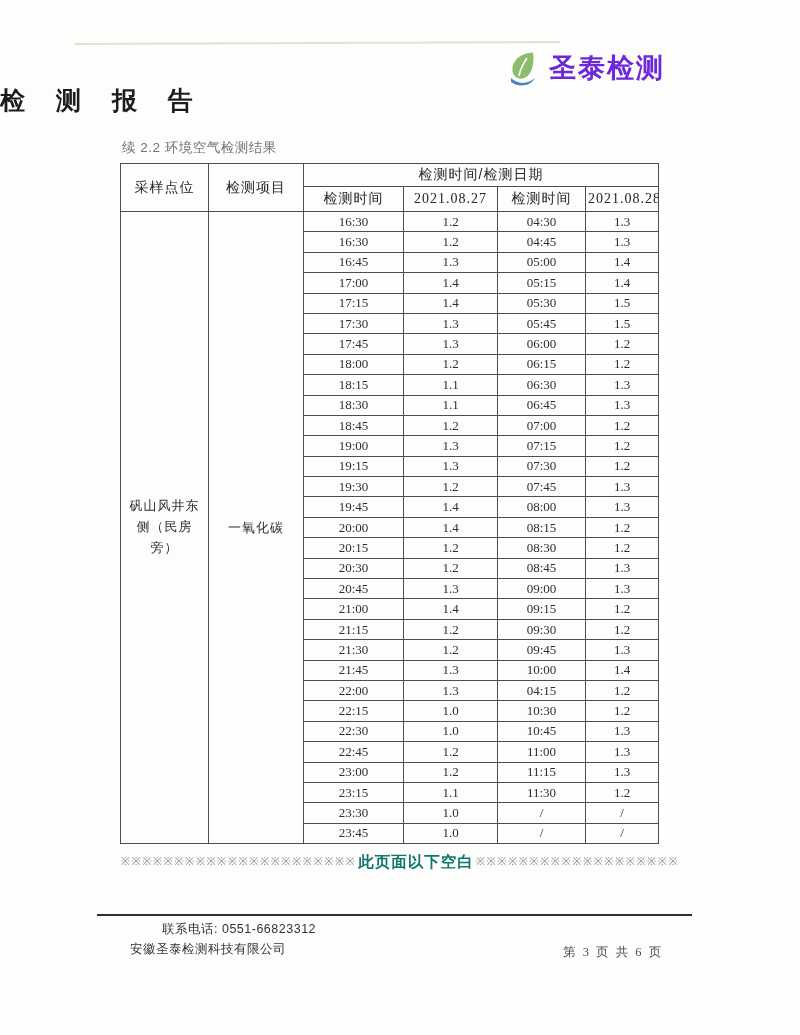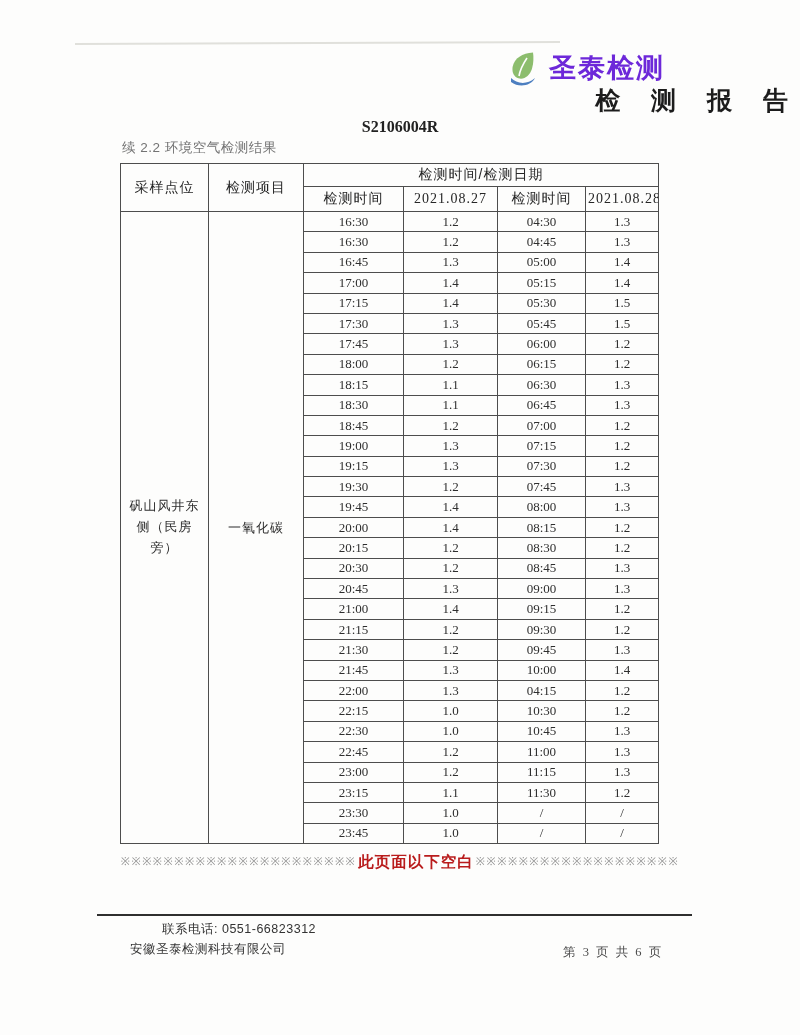--- a/index.html
+++ b/index.html
@@ -23,21 +23,21 @@
     display:flex;align-items:center;gap:8px;
   }
   .logo .leaf{width:36px;height:40px;}
   .logo .brand{
     font-size:27px;font-weight:bold;letter-spacing:2px;
     font-family:"Liberation Sans",sans-serif;
   }
   
   .title{
     position:absolute;top:84px;left:0;right:0;
-    text-align:right;font-size:25px;font-weight:bold;
+    text-align:left;font-size:25px;font-weight:bold;
     letter-spacing:12px;color:#1c1c1c;
   }
   .report-no{
     position:absolute;top:118px;left:0;right:0;
     text-align:center;font-size:16px;font-weight:bold;
     font-family:"Liberation Serif",serif;color:#222;
   }
   .section-label{
     position:absolute;top:139px;left:122px;
     font-size:13.5px;color:#737373;letter-spacing:.5px;
@@ -69,21 +69,21 @@
   
   .blank-note{
     position:absolute;top:852px;left:0;right:0;
     text-align:center;white-space:nowrap;
   }
   .blank-note .marks{
     font-size:11px;color:#8d8d8d;letter-spacing:1.5px;
     vertical-align:2px;
   }
   .blank-note .note-text{
-    font-size:15.5px;font-weight:bold;color:#b91c1c;
+    font-size:15.5px;font-weight:bold;color:#0f766e;
     letter-spacing:1px;margin:0 2px;
   }
   
   .footer-rule{
     position:absolute;top:914px;left:97px;width:595px;height:2px;
     background:#2f2f2f;
   }
   .footer-phone{position:absolute;top:921px;left:130px;font-size:12.5px;color:#333;letter-spacing:.5px;margin-left:32px;}
   .footer-company{position:absolute;top:941px;left:130px;font-size:12.5px;color:#333;letter-spacing:.5px;}
   .footer-page{
@@ -102,21 +102,20 @@
   <div class="logo">
     <svg class="leaf" viewBox="0 0 36 40">
       <path d="M24 2 C14 6, 8 13, 9 22 C10 28, 14 31, 18 31 C24 31, 28 25, 28 18 C28 12, 26 6, 24 2 Z" fill="#8cbd6d" transform="rotate(18 18 16)"></path>
       <path d="M6 30 C12 36, 22 37, 30 30 C26 38, 14 40, 6 34 Z" fill="#4d7fc0"></path>
       <path d="M22 10 C18 16, 15 22, 14 28" stroke="#fdfdfc" stroke-width="1.6" fill="none"></path>
     </svg>
     <span class="brand" style="color:#6d28d9">圣泰检测</span>
   </div>
 
   <div class="title">检 测 报 告</div>
-  <div class="report-no">S2106004R</div>
   <div class="section-label">续 2.2 环境空气检测结果</div>
 
   <table class="report">
     <colgroup>
       <col style="width:88px">
         <col style="width:95px">
         <col style="width:100px">
       <col style="width:94px">
         <col style="width:88px">
         <col style="width:73px">

